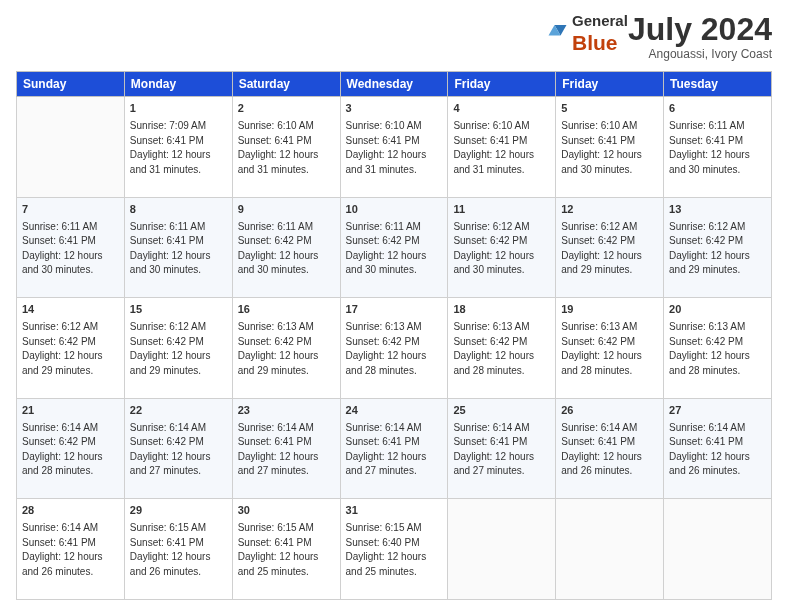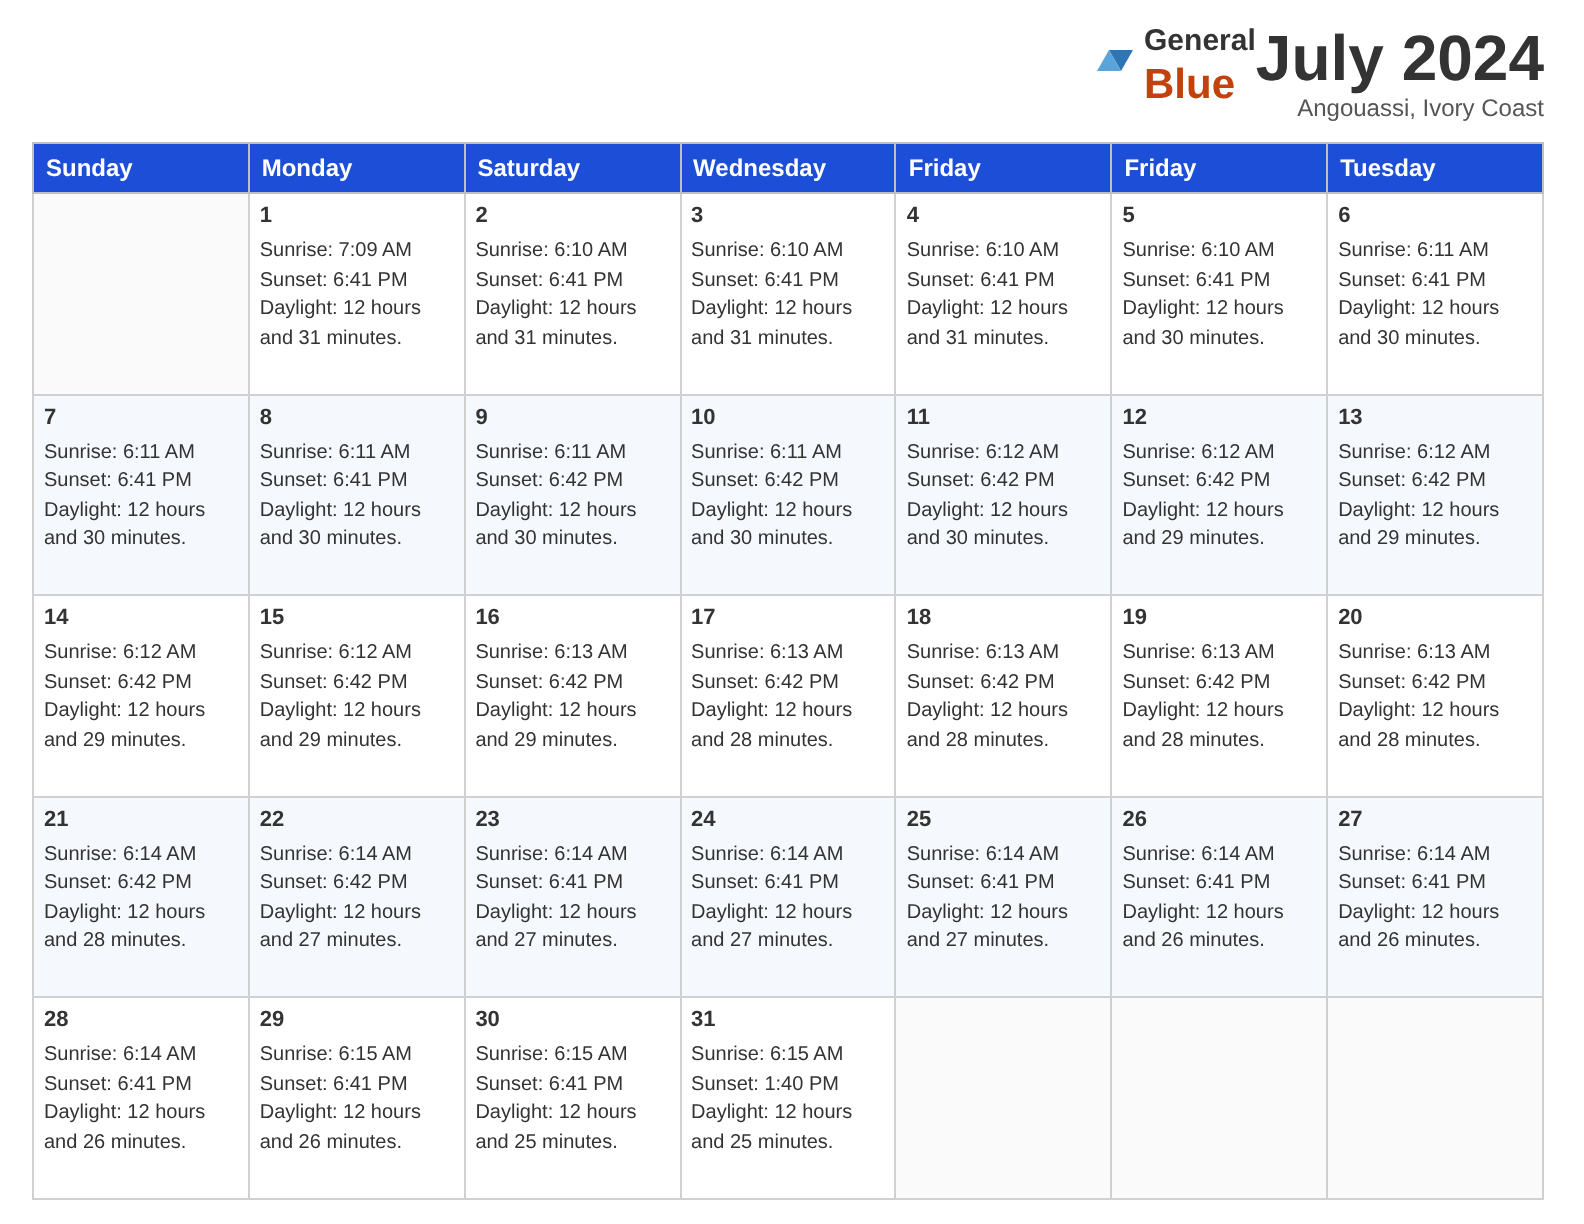--- a/index.html
+++ b/index.html
@@ -153,20 +153,20 @@
           <td><span class="day-number">23</span><span>Sunrise: 6:14 AM</span><br><span>Sunset: 6:41 PM</span><br><span>Daylight: 12 hours and 27 minutes.</span></td>
           <td><span class="day-number">24</span><span>Sunrise: 6:14 AM</span><br><span>Sunset: 6:41 PM</span><br><span>Daylight: 12 hours and 27 minutes.</span></td>
           <td><span class="day-number">25</span><span>Sunrise: 6:14 AM</span><br><span>Sunset: 6:41 PM</span><br><span>Daylight: 12 hours and 27 minutes.</span></td>
           <td><span class="day-number">26</span><span>Sunrise: 6:14 AM</span><br><span>Sunset: 6:41 PM</span><br><span>Daylight: 12 hours and 26 minutes.</span></td>
           <td><span class="day-number">27</span><span>Sunrise: 6:14 AM</span><br><span>Sunset: 6:41 PM</span><br><span>Daylight: 12 hours and 26 minutes.</span></td>
         </tr>
         <tr>
           <td><span class="day-number">28</span><span>Sunrise: 6:14 AM</span><br><span>Sunset: 6:41 PM</span><br><span>Daylight: 12 hours and 26 minutes.</span></td>
           <td><span class="day-number">29</span><span>Sunrise: 6:15 AM</span><br><span>Sunset: 6:41 PM</span><br><span>Daylight: 12 hours and 26 minutes.</span></td>
           <td><span class="day-number">30</span><span>Sunrise: 6:15 AM</span><br><span>Sunset: 6:41 PM</span><br><span>Daylight: 12 hours and 25 minutes.</span></td>
-          <td><span class="day-number">31</span><span>Sunrise: 6:15 AM</span><br><span>Sunset: 1:40 PM</span><br><span>Daylight: 12 hours and 25 minutes.</span></td>
+          <td><span class="day-number">31</span><span>Sunrise: 6:15 AM</span><br><span>Sunset: 6:40 PM</span><br><span>Daylight: 12 hours and 25 minutes.</span></td>
           <td class="empty-cell"></td>
           <td class="empty-cell"></td>
           <td class="empty-cell"></td>
         </tr>
       </tbody>
   </table>
 </div>
 
 </body></html>

